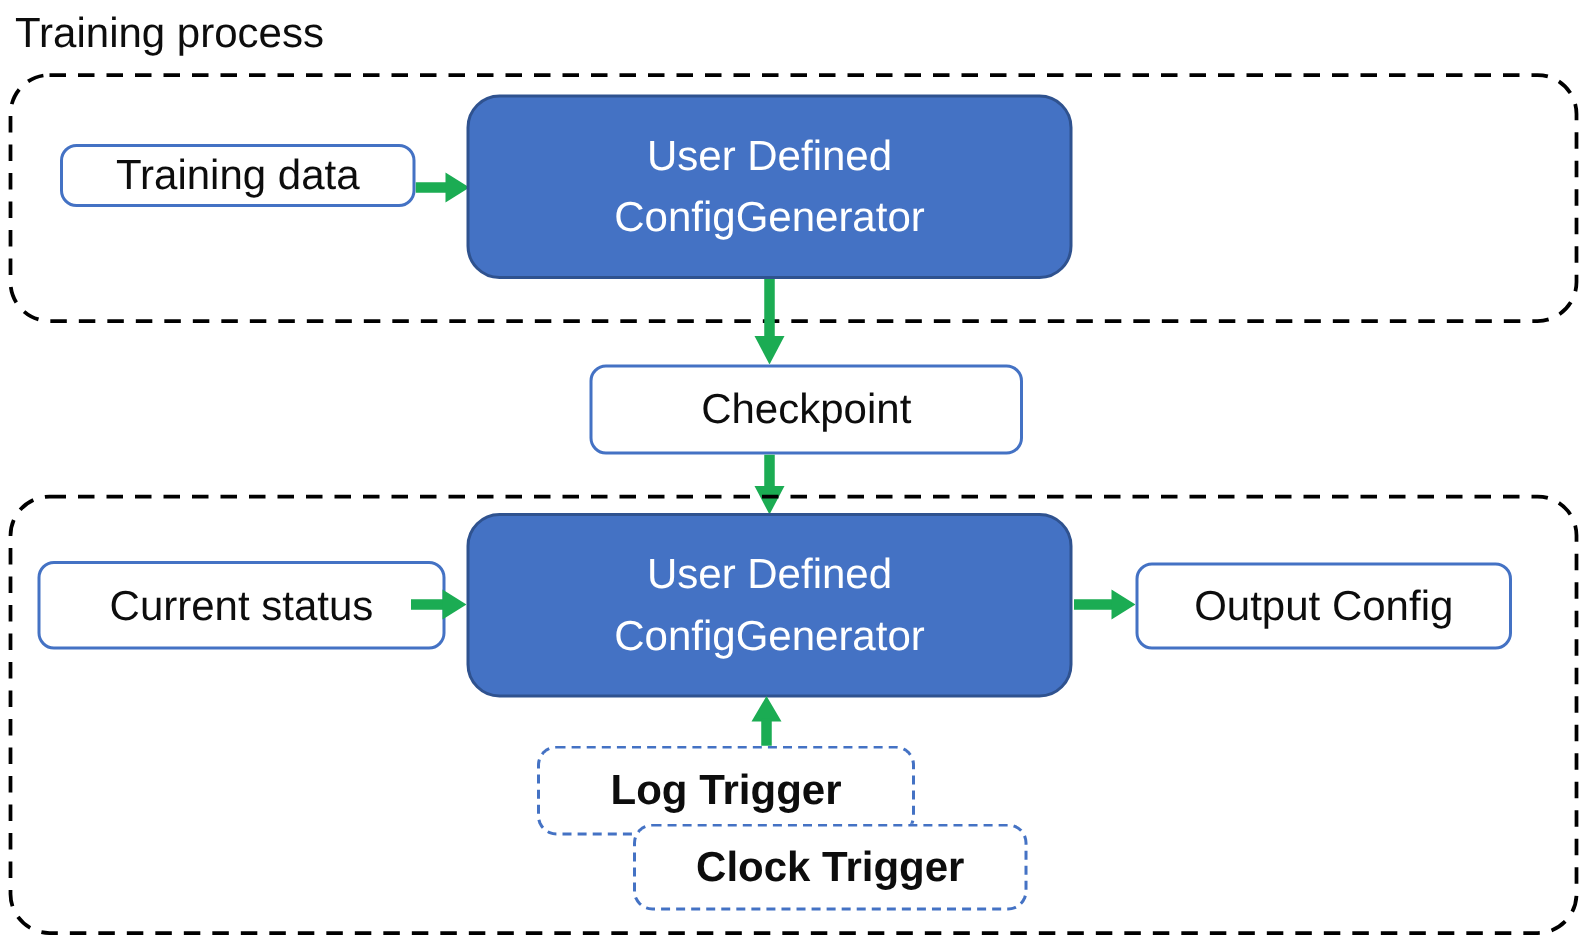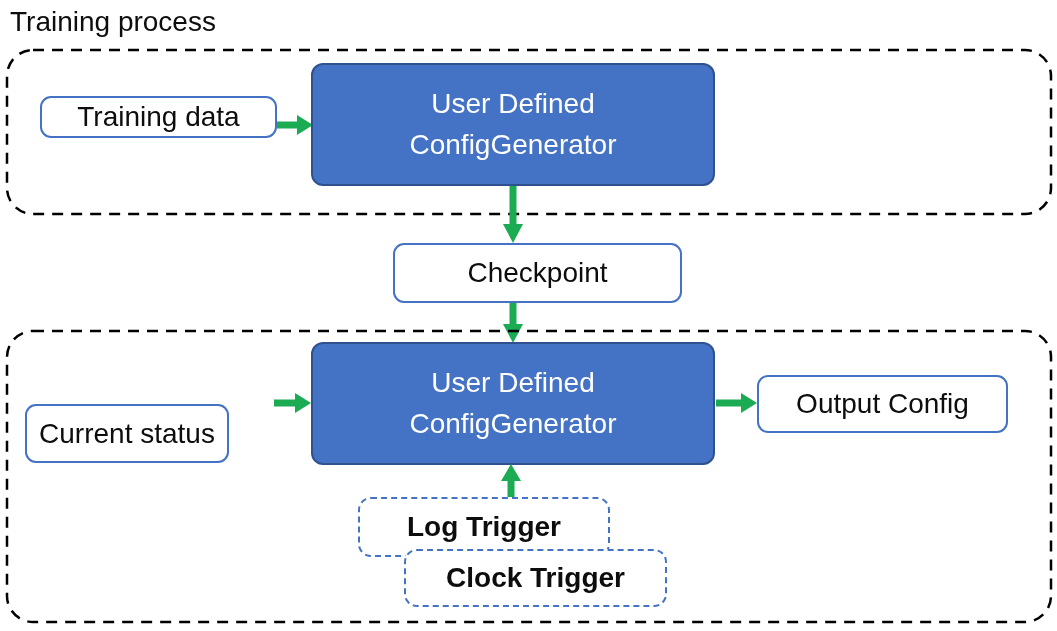--- a/index.html
+++ b/index.html
@@ -37,21 +37,21 @@
     text-align:center;
     font-size:28px;
     background:var(--box-bg);
     border:2px solid var(--accent-blue);
     border-radius:11px;
     color:var(--text);
   }
   .generator{
     background:var(--accent-blue);
     border:2px solid var(--accent-blue-dark);
-    border-radius:12px;
+    border-radius:22px;
     color:#fff;
     flex-direction:column;
     line-height:1.45;
     font-size:28px;
   }
   .trigger{
     border:2.5px dashed var(--accent-blue);
     border-radius:13px;
     background:var(--box-bg);
     font-weight:bold;
@@ -102,21 +102,21 @@
       <rect x="8.5" y="0" width="7" height="23" fill="currentColor"></rect>
       <polygon points="2,21 22,21 12,40" fill="currentColor"></polygon>
     </svg>
   </div>
 
 
   <svg class="dash-rect" style="left:0;top:0;" width="1057" height="631">
     <rect x="7" y="331" width="1044" height="291" rx="26" ry="26"></rect>
   </svg>
 
-  <div class="abs node" style="left:25px;top:374px;width:204px;height:59px;margin-top:30px;">
+  <div class="abs node" style="left:25px;top:374px;width:272px;height:59px;">
     <span>Current status</span>
   </div>
 
   <div class="abs arrow" style="left:274px;top:391px;">
     <svg width="37" height="24" viewBox="0 0 37 24">
       <rect x="0" y="8.5" width="23" height="7" fill="currentColor"></rect>
       <polygon points="21,2 37,12 21,22" fill="currentColor"></polygon>
     </svg>
   </div>
 
@@ -140,17 +140,17 @@
     <svg width="24" height="34" viewBox="0 0 24 34">
       <polygon points="12,0 2,17 22,17" fill="currentColor"></polygon>
       <rect x="8.5" y="15" width="7" height="19" fill="currentColor"></rect>
     </svg>
   </div>
 
   <div class="abs node trigger" style="left:358px;top:497px;width:252px;height:60px;z-index:1;">
     <span>Log Trigger</span>
   </div>
 
-  <div class="abs node trigger" style="left:404px;top:549px;width:263px;height:58px;z-index:2;align-items:center;">
+  <div class="abs node trigger" style="left:422px;top:549px;width:263px;height:58px;z-index:2;align-items:center;">
     <span>Clock Trigger</span>
   </div>
 
 </div>
 
 </body></html>

